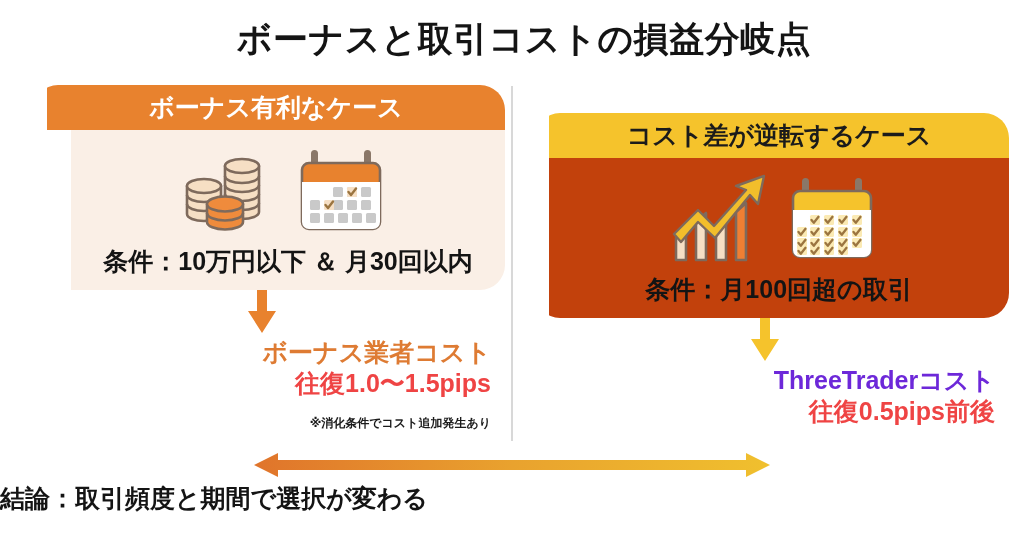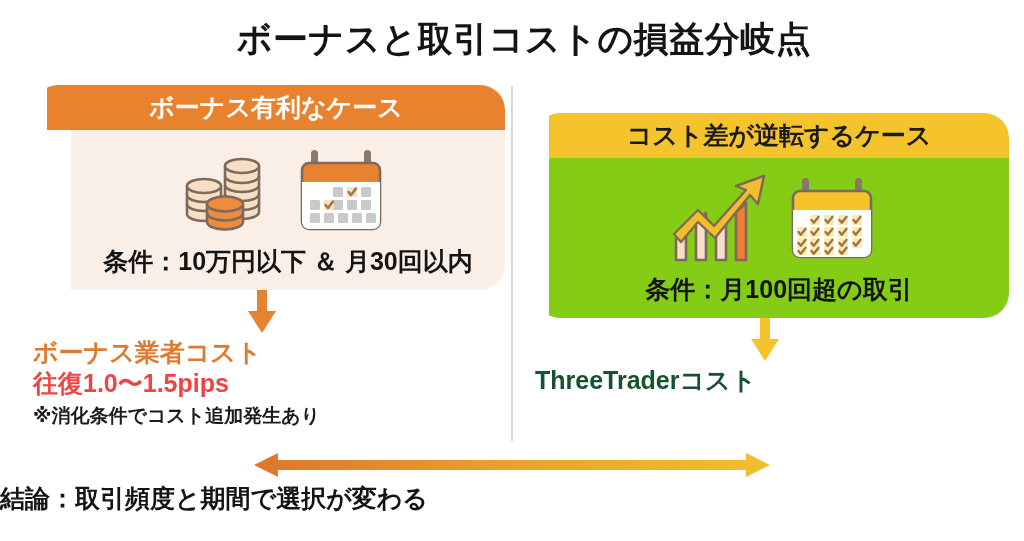--- a/index.html
+++ b/index.html
@@ -65,21 +65,21 @@
     white-space: nowrap;
   }
   #card-left .card-header  { background: #E8822E; color: #ffffff; }
   #card-right .card-header { background: #F5C32C; color: #1b1b1b; }
 
   .card-body {
     height: 160px;
     position: relative;
   }
   #card-left .card-body  { background: #FAEFE6; margin-left: 24px; }
-  #card-right .card-body { background: #84cc16; }
+  #card-right .card-body { background: #c2410c; }
 
   .icon-row {
     position: absolute;
     top: 14px;
     left: 0;
     width: 100%;
     height: 100px;
     display: flex;
     align-items: center;
     justify-content: center;
@@ -102,44 +102,44 @@
     width: 100%;
     height: 48px;
     display: flex;
     justify-content: center;
     align-items: center;
   }
 
   
   .cost-block {
     width: 100%;
-    text-align: left;
+    text-align: right;
   }
   .cost-title {
     font-size: 25px;
     font-weight: bold;
     white-space: nowrap;
     line-height: 1.15;
   }
   #cost-title-left  { color: #DE7B33; }
-  #cost-title-right { color: #14532d; }
+  #cost-title-right { color: #6d28d9; }
   .cost-value {
     font-size: 25px;
     font-weight: bold;
     color: #ef4444;
     white-space: nowrap;
     line-height: 1.3;
   }
   .cost-note {
-    font-size: 19px;
+    font-size: 12px;
     font-weight: bold;
     color: #1b1b1b;
     white-space: nowrap;
     line-height: 1.4;
-    margin-top: 4px;
+    margin-top: 16px;
   }
 
   
   #conclusion {
     position: absolute;
     left: 0;
     top: 452px;
     width: 1024px;
     text-align: left;
   }
@@ -344,20 +344,21 @@
   <div class="down-arrow-wrap">
     <span>
       <svg width="34" height="46" viewBox="0 0 34 46">
         <path d="M12 0 h10 v22 h9 l-14 22 l-14 -22 h9 z" fill="#F5C32C"></path>
       </svg>
     </span>
   </div>
 
   <div class="cost-block">
     <div class="cost-title" id="cost-title-right">ThreeTraderコスト</div>
+    <div class="cost-value">往復0.5pips前後</div>
   </div>
 
 </div>
 
 <div id="conclusion">
   <div id="conclusion-arrow-wrap">
     <span>
       <svg width="516" height="26" viewBox="0 0 516 26">
         <defs>
           <linearGradient id="arrowGrad" x1="0" y1="0" x2="1" y2="0">

